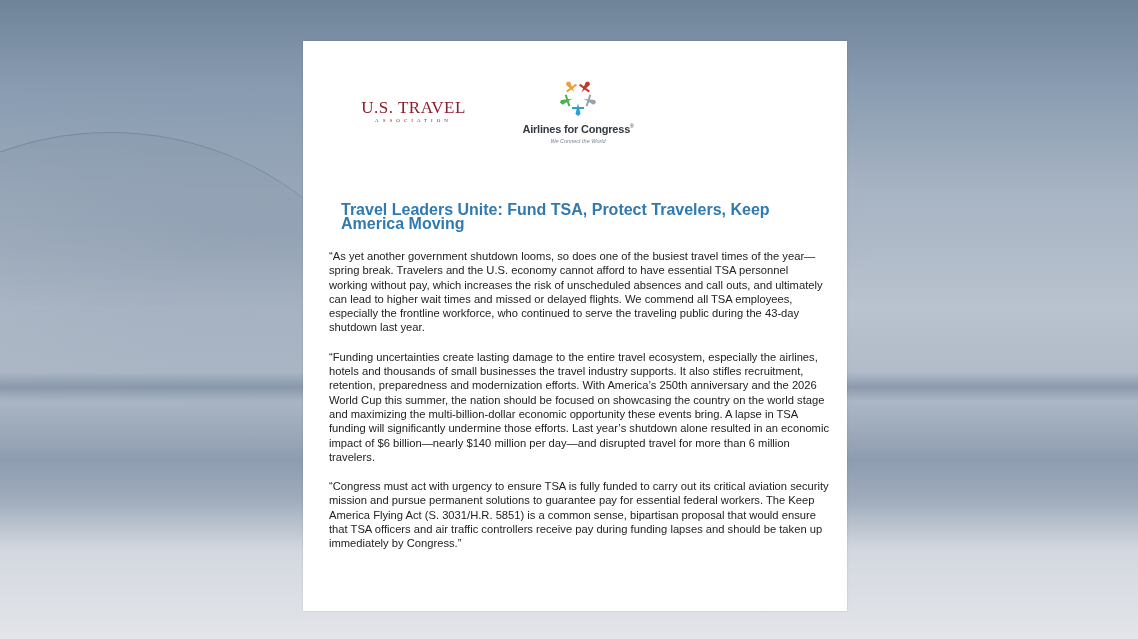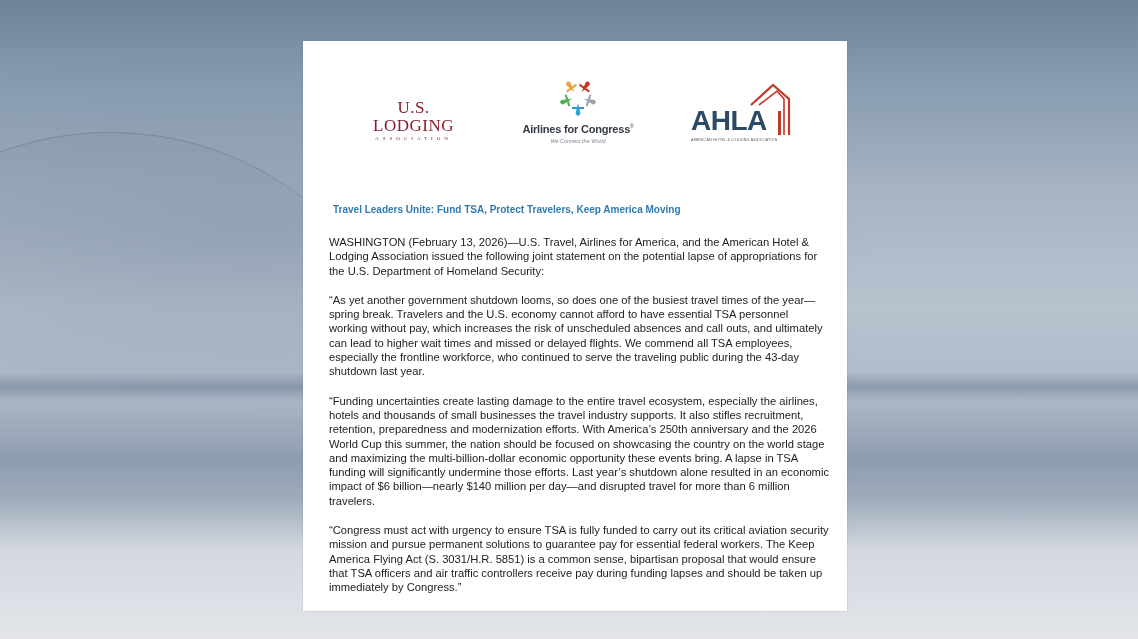--- a/index.html
+++ b/index.html
@@ -40,38 +40,38 @@
     .logo-ahla { position: absolute; left: 386px; top: 42px; width: 110px; height: 62px; }
     .logo-ahla .name {
       position: absolute; left: 2px; top: 24px; font-size: 28px; font-weight: bold; color: #2c4a66; letter-spacing: -0.5px; line-height: 28px;
     }
     .logo-ahla .sub {
       position: absolute; left: 2px; top: 55px; font-size: 3.5px; color: #555; letter-spacing: 0.3px; white-space: nowrap;
     }
     .logo-ahla svg { position: absolute; left: 0; top: 0; }
     .content { position: absolute; left: 26px; top: 162px; width: 500px; }
     .headline {
-      color: #2f7ab0; font-weight: bold; font-size: 10px; line-height: 14px; margin: 0 0 18px 4px;
+      color: #2f7ab0; font-weight: bold; font-size: 16px; line-height: 14px; margin: 0 0 18px 12px;
     }
     .para {
       color: #222; font-size: 11.2px; line-height: 14.3px; margin: 0 0 15px 0;
     }
   </style>
 </head>
 <body>
 
 <div class="horizon-arc"></div>
 <div class="dark-band"></div>
 
 <div class="page">
 
   <div class="logos">
 
     <div class="logo-ust">
-      <div class="main">U.S. LODGING</div>
+      <div class="main">U.S. TRAVEL</div>
       <div class="sub">ASSOCIATION</div>
     </div>
 
     <div class="logo-a4a">
       <svg width="40" height="40" viewBox="0 0 40 40">
         <g transform="translate(20,20)">
           <g transform="rotate(-36)">
               <path d="M0,-6 L-2.5,-17 L0,-19 L2.5,-17 Z M-6,-12 L6,-12 L6,-10 L-6,-10 Z" fill="#e8a23a"></path>
             </g>
           <g transform="rotate(36)">
@@ -88,31 +88,21 @@
             </g>
           <path d="M0,-7 L2,-2 L7,-2 L3,1 L4.5,6 L0,3 L-4.5,6 L-3,1 L-7,-2 L-2,-2 Z" fill="#ffffff"></path>
         </g>
       </svg>
       <div class="name">
         <span>Airlines for Congress</span><sup style="font-size:5px;font-weight:normal">®</sup>
       </div>
       <div class="tag">We Connect the World</div>
     </div>
 
-    <div class="logo-ahla">
-      <svg width="110" height="56" viewBox="0 0 110 56">
-        <polyline points="62,22 84,2 100,16 100,52" fill="none" stroke="#c0392b" stroke-width="2.2"></polyline>
-        <polyline points="70,22 88,8 95,16 95,52" fill="none" stroke="#c0392b" stroke-width="1.6"></polyline>
-        <rect x="89" y="28" width="3" height="24" fill="#c0392b"></rect>
-      </svg>
-      <div class="name">AHLA</div>
-      <div class="sub">AMERICAN HOTEL &amp; LODGING ASSOCIATION</div>
-    </div>
   </div>
 
   <div class="content">
     <p class="headline">Travel Leaders Unite: Fund TSA, Protect Travelers, Keep America Moving</p>
-    <p class="para">WASHINGTON (February 13, 2026)—U.S. Travel, Airlines for America, and the American Hotel &amp; Lodging Association issued the following joint statement on the potential lapse of appropriations for the U.S. Department of Homeland Security:</p>
     <p class="para">“As yet another government shutdown looms, so does one of the busiest travel times of the year—spring break. Travelers and the U.S. economy cannot afford to have essential TSA personnel working without pay, which increases the risk of unscheduled absences and call outs, and ultimately can lead to higher wait times and missed or delayed flights. We commend all TSA employees, especially the frontline workforce, who continued to serve the traveling public during the 43-day shutdown last year.</p>
     <p class="para">“Funding uncertainties create lasting damage to the entire travel ecosystem, especially the airlines, hotels and thousands of small businesses the travel industry supports. It also stifles recruitment, retention, preparedness and modernization efforts. With America’s 250th anniversary and the 2026 World Cup this summer, the nation should be focused on showcasing the country on the world stage and maximizing the multi-billion-dollar economic opportunity these events bring. A lapse in TSA funding will significantly undermine those efforts. Last year’s shutdown alone resulted in an economic impact of $6 billion—nearly $140 million per day—and disrupted travel for more than 6 million travelers.</p>
     <p class="para">“Congress must act with urgency to ensure TSA is fully funded to carry out its critical aviation security mission and pursue permanent solutions to guarantee pay for essential federal workers. The Keep America Flying Act (S. 3031/H.R. 5851) is a common sense, bipartisan proposal that would ensure that TSA officers and air traffic controllers receive pay during funding lapses and should be taken up immediately by Congress.”</p>
   </div>
 </div>
 
 </body></html>

